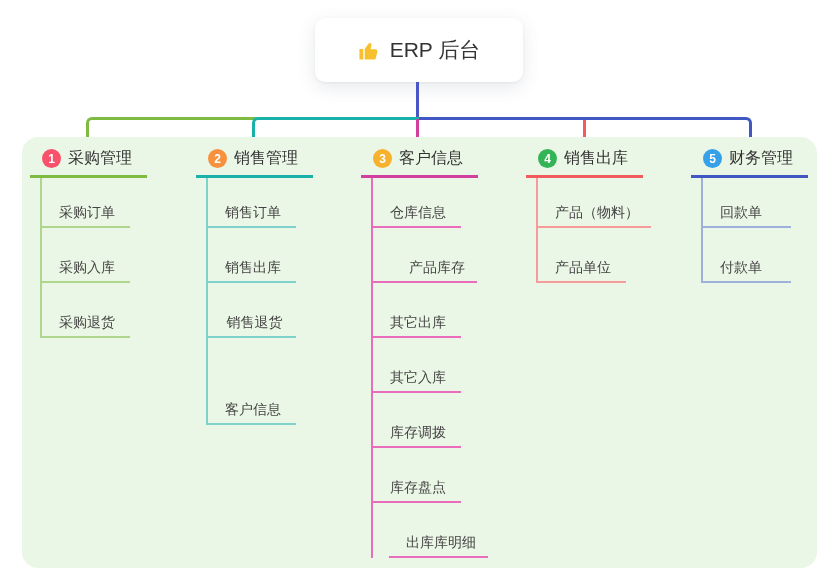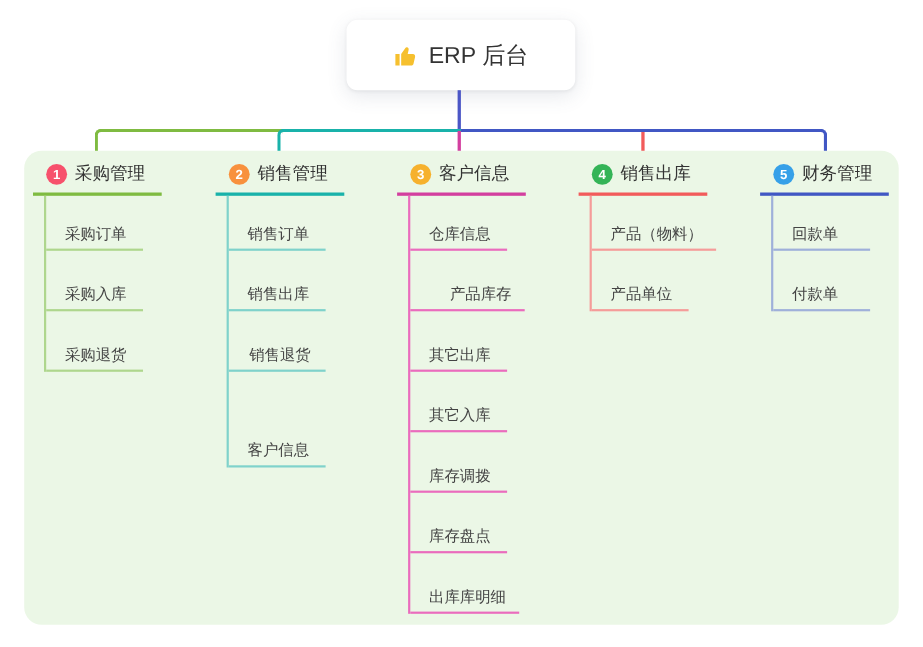--- a/index.html
+++ b/index.html
@@ -116,21 +116,21 @@
     </div>
           <div class="kid" style="border-bottom-color: rgb(234, 108, 189);">
       <span class="klabel">其它入库</span>
     </div>
           <div class="kid" style="border-bottom-color: rgb(234, 108, 189);">
       <span class="klabel">库存调拨</span>
     </div>
           <div class="kid" style="border-bottom-color: rgb(234, 108, 189);">
       <span class="klabel">库存盘点</span>
     </div>
-          <div class="kid" style="border-bottom-color: rgb(234, 108, 189);">
+          <div class="kid" style="border-bottom-color: rgb(234, 108, 189); margin-left: 16px;">
       <span class="klabel">出库库明细</span>
     </div>
         </div>
     </div>
       <div class="col" style="left: 526px;">
       <div class="hdr" style="border-bottom-color: rgb(242, 91, 91);">
         <span class="badge" style="background: rgb(52, 180, 87);">4</span>
         <span class="hlabel">销售出库</span>
       </div>
       <div class="kids" style="border-left-color: rgb(245, 156, 154);">

